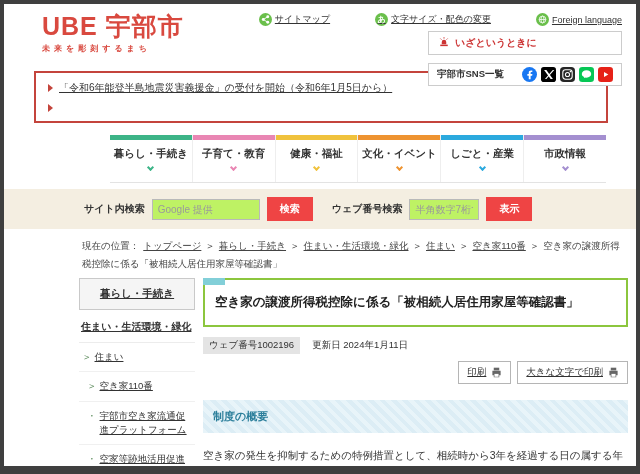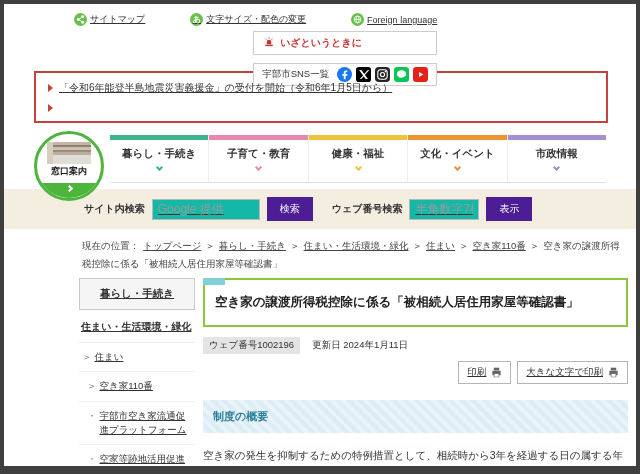--- a/index.html
+++ b/index.html
@@ -20,21 +20,21 @@
   .header-right { display:flex; flex-direction:column; align-items:flex-end; gap:5px; }
   .utility-row { display:flex; gap:13px; align-items:center; }
   .util-link { display:flex; align-items:center; gap:3px; font-size:9px; color:#333; text-decoration:underline; cursor:pointer;padding-left:32px; }
   .util-icon { width:13px; height:13px; border-radius:50%; background:#6abf4b; color:#fff;
                display:inline-flex; align-items:center; justify-content:center; font-size:8px; font-weight:bold; flex-shrink:0; }
   .util-icon svg { display:block; }
   .header-row2 { display:flex; gap:8px;flex-direction:column; }
   .emergency-btn { border:1px solid #ccc; background:#fff; padding:4px 9px; display:flex; align-items:center; gap:5px;
                    color:#cc3333; font-weight:bold; font-size:10px; cursor:pointer; }
   .sns-box { border:1px solid #ccc; background:#fff; padding:3px 8px; display:flex; align-items:center; gap:4px; }
-  .sns-label { font-size:9.5px; font-weight:normal; color:#333; margin-right:4px; }
+  .sns-label { font-size:9.5px; font-weight:bold; color:#333; margin-right:14px; }
   .sns-icon { width:15px; height:15px; display:inline-block; cursor:pointer; }
   .sns-icon svg { display:block; width:100%; height:100%; }
 
   
   .notice-box { margin:5px 28px 0 30px; border:2px solid #c4443c; padding:8px 12px 9px; display:flex; flex-direction:column; gap:9px; background:#fff; }
   .notice-item { display:flex; align-items:center; gap:6px; font-size:10px; cursor:pointer; }
   .notice-arrow { width:0; height:0; border-left:5px solid #c4443c; border-top:4px solid transparent; border-bottom:4px solid transparent; flex-shrink:0; }
   .notice-link { color:#333; text-decoration:underline; }
 
   
@@ -52,25 +52,25 @@
   .nav-tab { flex:1; border-right:1px solid #eee; text-align:center; cursor:pointer; }
   .nav-tab:last-child { border-right:none; }
   .tab-color { height:5px; }
   .tab-label { font-size:10.5px; font-weight:bold; color:#333; margin-top:7px; }
   .tab-chevron { width:5px; height:5px; border-right:2px solid currentColor; border-bottom:2px solid currentColor;
                  transform:rotate(45deg); margin:4px auto 0; }
 
   
   .search-bar { margin-top:6px; background:#f4eee1; padding:8px 16px 8px 80px; display:flex; align-items:center; gap:7px; }
   .search-label { font-size:10px; font-weight:bold; color:#333; }
-  .search-input { border:1px solid #b9b9b9; height:21px; font-size:12px; padding:0 5px; background:#14b8a6; color:#333;text-decoration:underline; }
+  .search-input { border:1px solid #b9b9b9; height:21px; font-size:10px; padding:0 5px; background:#bef264; color:#333; }
   .search-input::placeholder { color:#9a9a9a; }
   .input-site { width:108px; }
   .input-web { width:70px; }
-  .btn-green { background:#4c1d95; color:#fff; border:none; font-size:10px; font-weight:normal; padding:5px 13px; cursor:pointer; }
+  .btn-green { background:#ef4444; color:#fff; border:none; font-size:10px; font-weight:bold; padding:5px 13px; cursor:pointer; }
   .web-group { margin-left:12px; }
 
   
   .breadcrumb { margin:8px 12px 0 78px; font-size:9.5px; color:#444; line-height:1.9; }
   .crumb-prefix { margin-right:4px; }
   .crumb-item { text-decoration:underline; cursor:pointer; }
   .crumb-sep { margin:0 4px; }
   .crumb-current { text-decoration:none; }
 
   
@@ -96,20 +96,24 @@
                display:flex; align-items:center; gap:5px; cursor:pointer; }
   .print-btn svg { display:block; }
   .section-header { margin-top:16px; padding:9px 10px; font-size:11px; font-weight:bold; color:#2c7f9b;
                     background:repeating-linear-gradient(45deg,#e8f4f9 0 4px,#dcedf5 4px 8px); }
   .paragraph { margin-top:13px; font-size:10.5px; line-height:1.85; color:#333; }
 </style>
 </head>
 <body>
 
 <header class="site-header">
+  <div class="logo">
+    <div class="logo-text">UBE 宇部市</div>
+    <div class="logo-tagline">未来を彫刻するまち</div>
+  </div>
   <div class="header-right">
     <div class="utility-row">
       <a class="util-link">
         <span class="util-icon">
           <svg width="9" height="9" viewBox="0 0 10 10">
               <g fill="#fff">
                 <circle cx="2.5" cy="5" r="1.6"></circle>
                 <circle cx="7.5" cy="2" r="1.6"></circle>
                 <circle cx="7.5" cy="8" r="1.6"></circle>
               </g>
@@ -194,27 +198,20 @@
       <span class="notice-arrow"></span>
       <span class="notice-link">「令和6年能登半島地震災害義援金」の受付を開始（令和6年1月5日から）</span>
     </a>
 
     <a class="notice-item">
       <span class="notice-arrow"></span>
     </a>
   </div>
 
 <nav class="global-nav">
-  <div class="window-circle">
-    <div class="building-img"></div>
-    <div class="window-label">窓口案内</div>
-    <div class="circle-arc">
-      <div class="circle-chevron"></div>
-    </div>
-  </div>
   <div class="nav-tabs">
 
       <div class="nav-tab" style="color: rgb(60, 180, 135);">
         <div class="tab-color" style="background-color: rgb(60, 180, 135);"></div>
         <div class="tab-label">暮らし・手続き</div>
         <div class="tab-chevron"></div>
       </div>
 
       <div class="nav-tab" style="color: rgb(233, 134, 179);">
         <div class="tab-color" style="background-color: rgb(233, 134, 179);"></div>
@@ -227,20 +224,25 @@
         <div class="tab-label">健康・福祉</div>
         <div class="tab-chevron"></div>
       </div>
 
       <div class="nav-tab" style="color: rgb(238, 147, 48);">
         <div class="tab-color" style="background-color: rgb(238, 147, 48);"></div>
         <div class="tab-label">文化・イベント</div>
         <div class="tab-chevron"></div>
       </div>
 
+      <div class="nav-tab" style="color: rgb(43, 169, 222);">
+        <div class="tab-color" style="background-color: rgb(43, 169, 222);"></div>
+        <div class="tab-label">しごと・産業</div>
+        <div class="tab-chevron"></div>
+      </div>
 
       <div class="nav-tab" style="color: rgb(164, 143, 208);">
         <div class="tab-color" style="background-color: rgb(164, 143, 208);"></div>
         <div class="tab-label">市政情報</div>
         <div class="tab-chevron"></div>
       </div>
     </div>
 </nav>
 
 <div class="search-bar">

